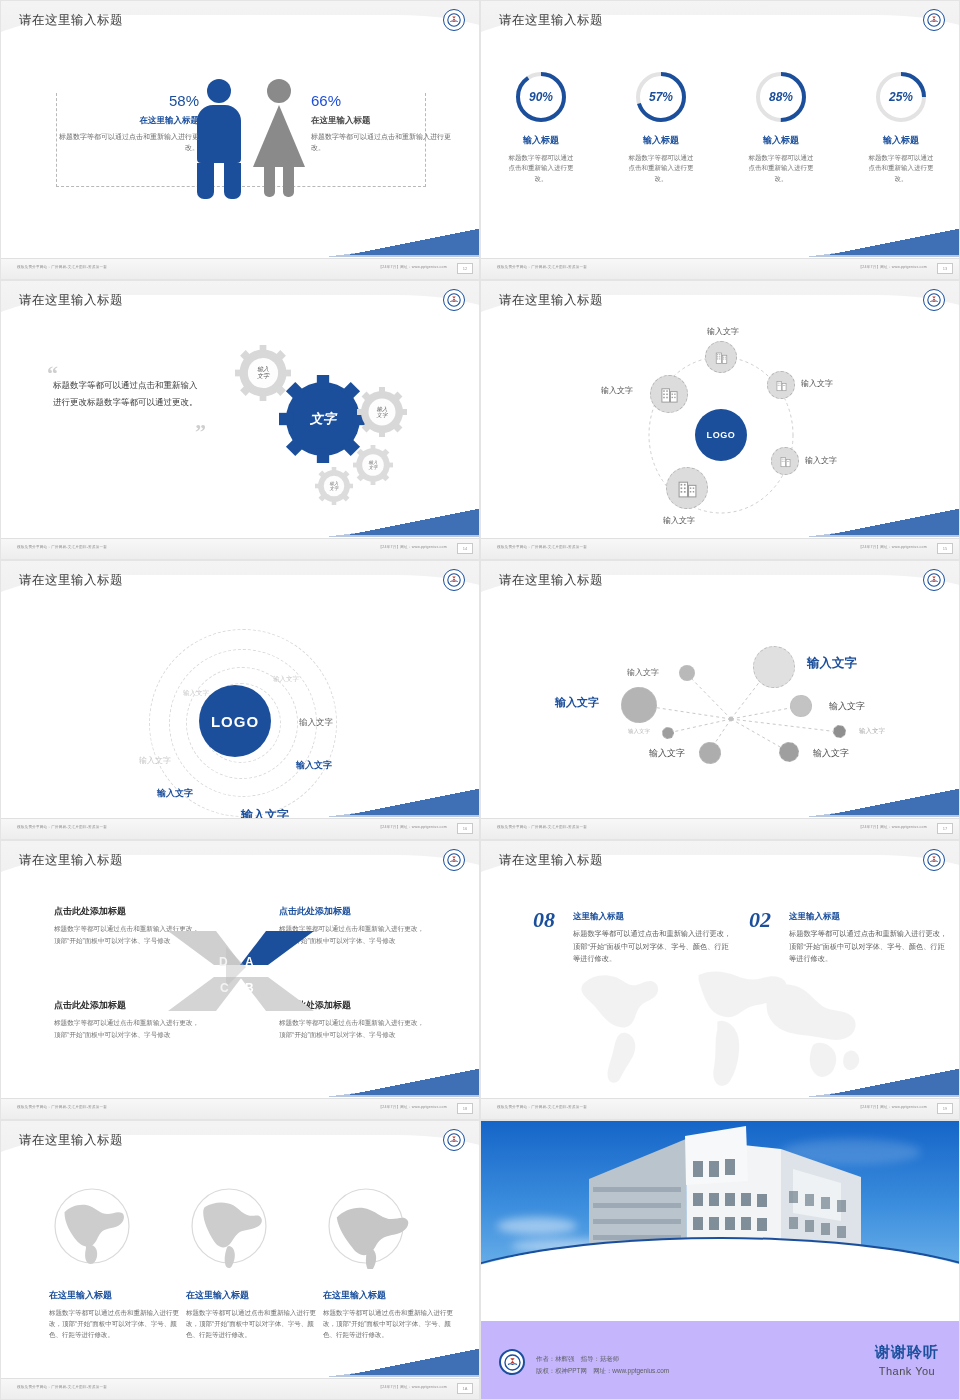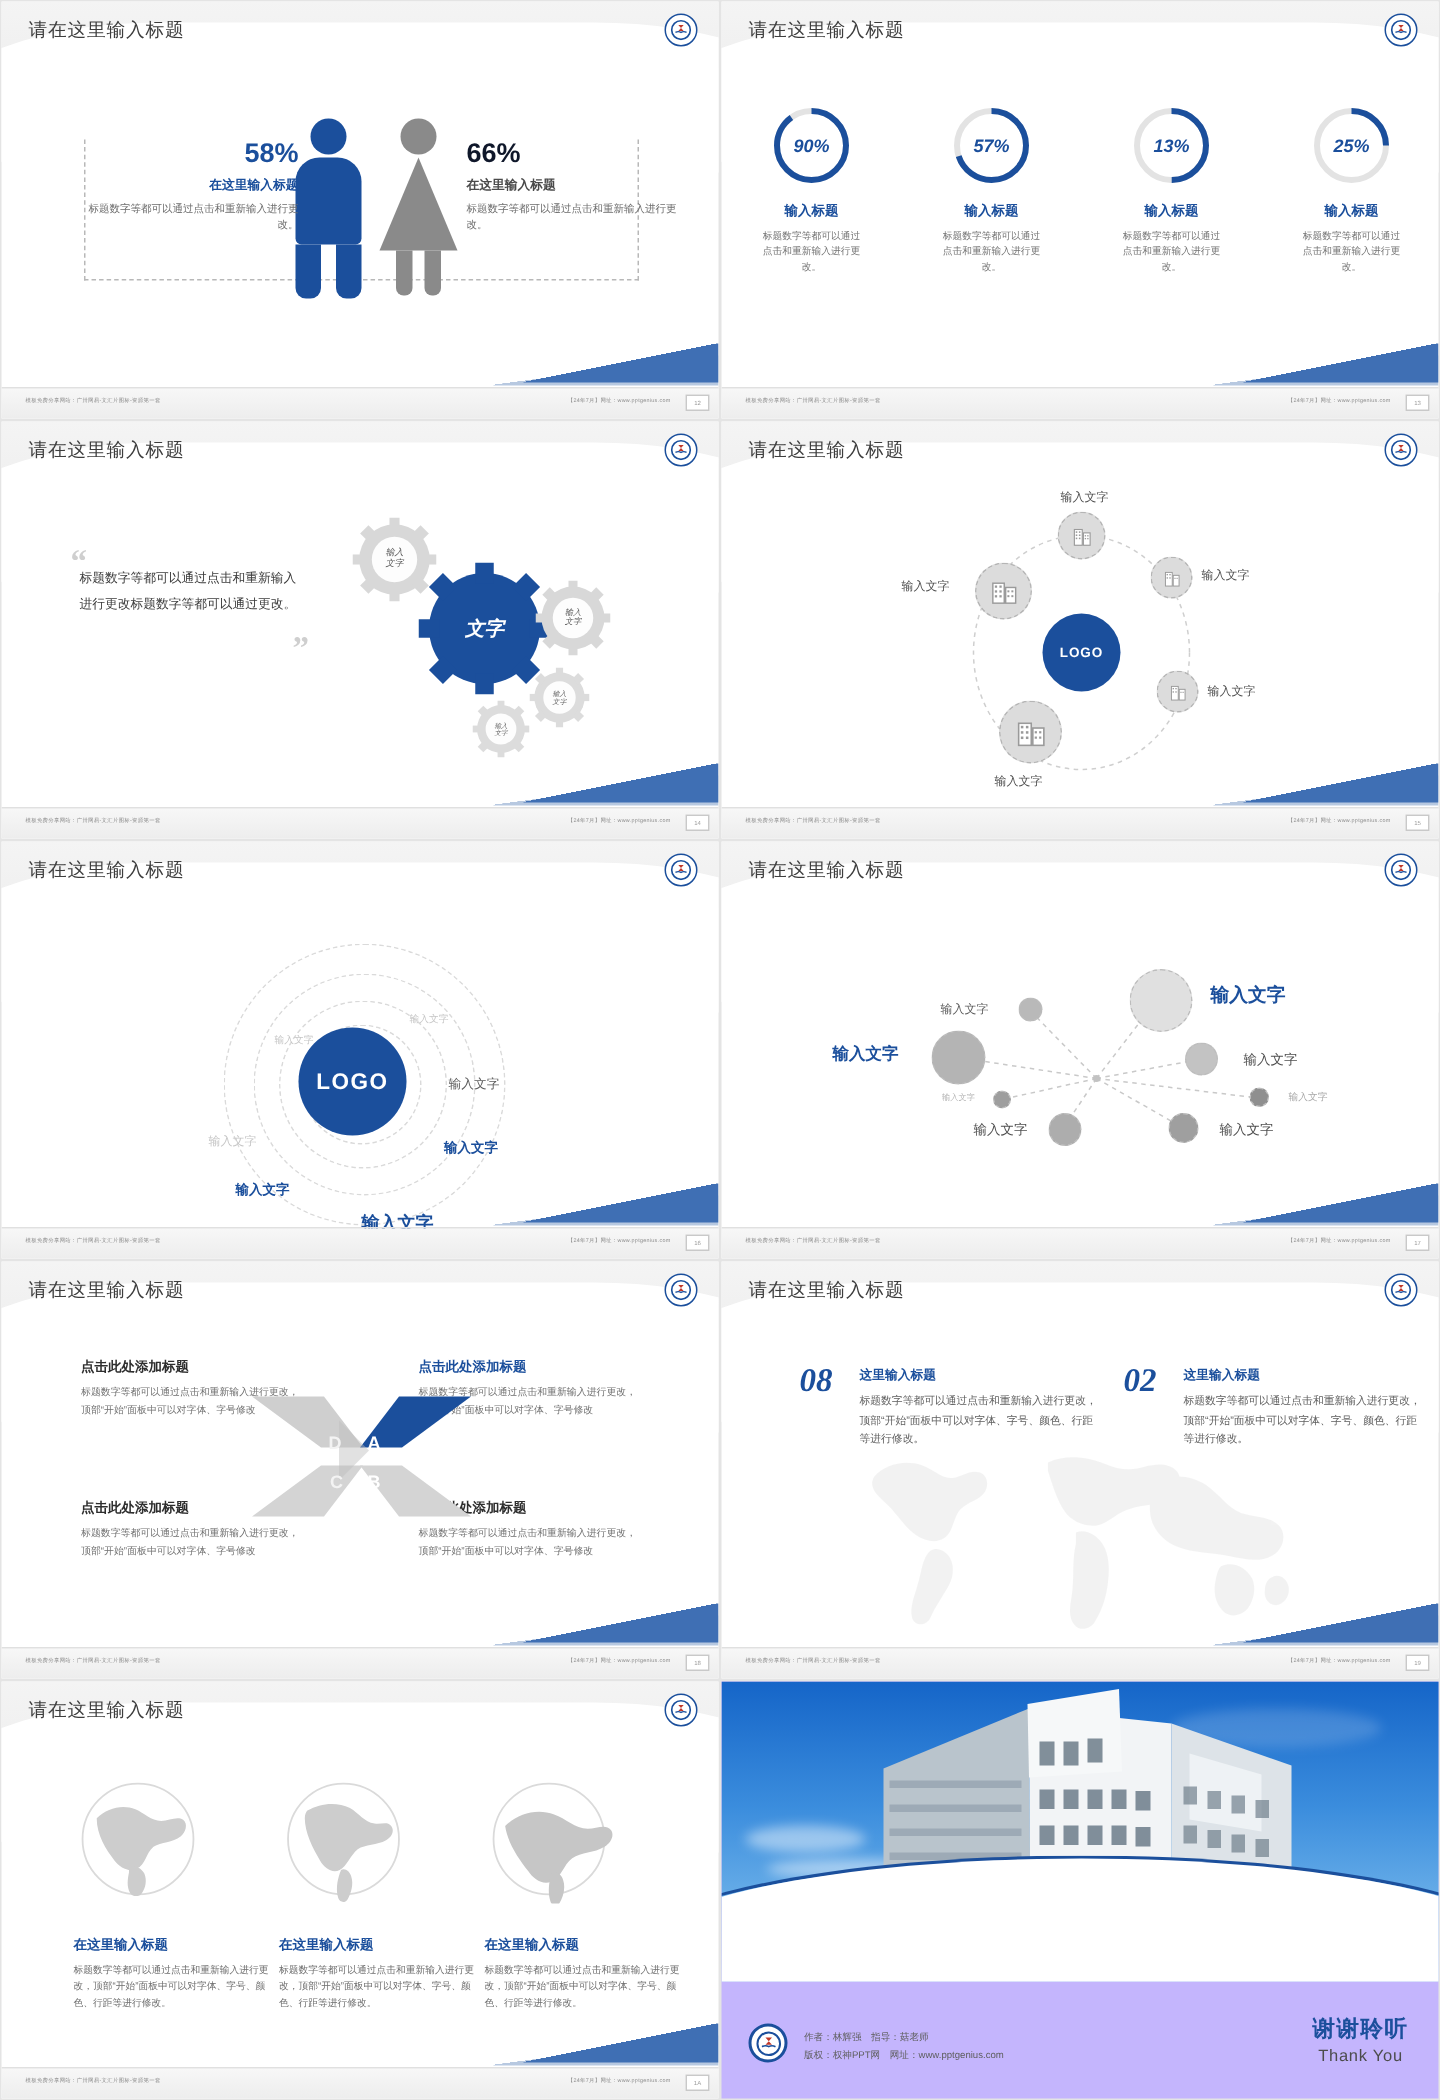--- a/index.html
+++ b/index.html
@@ -105,23 +105,23 @@
   .fig-body-f{
     width:0;height:0;margin:2px auto 0;
     border-left:26px solid transparent;border-right:26px solid transparent;
     border-bottom:62px solid #8a8a8a;
   }
   .fig-legs-f{ width:30px; margin:0 auto; display:flex; justify-content:space-between;}
   .fig-legs-f span{ width:11px;height:30px;background:#8a8a8a;border-radius:0 0 5px 5px;}
   .stat{ position:absolute; top:28px; width:140px; }
   .stat.left{ left:58px; text-align:right; }
   .stat.right{ left:310px; text-align:left; }
-  .stat .pct{ font-size:18px; font-weight:bold; line-height:1; }
+  .stat .pct{ font-size:15px; font-weight:normal; line-height:1; }
   .stat.left .pct{ color:#1b4f9c; }
-  .stat.right .pct{ color:#0f172a; }
+  .stat.right .pct{ color:#1d4ed8; }
   .stat .sub{ font-size:8.5px; font-weight:bold; margin-top:7px; color:#1b4f9c; }
   .stat.right .sub{ color:#4a4a4a; }
   .stat .desc{ font-size:7px; color:#6e6e6e; line-height:1.55; margin-top:5px; }
 
   
   .donuts{ position:absolute; left:0; top:22px; width:480px; display:flex; }
   .donut-col{ flex:1; text-align:center; }
   .donut{ width:56px;height:56px;margin:0 auto; position:relative;font-style:italic; }
   .donut svg{ display:block; transform:rotate(-90deg); }
   .donut .dv{
@@ -322,21 +322,21 @@
           </div>
           <div class="donut-t">输入标题</div>
           <div class="donut-d">标题数字等都可以通过点击和重新输入进行更改。</div>
         </div>
         <div class="donut-col">
           <div class="donut">
             <svg width="56" height="56" viewBox="0 0 56 56">
               <circle cx="28" cy="28" r="23" fill="none" stroke="#e3e3e3" stroke-width="4"></circle>
               <circle cx="28" cy="28" r="23" fill="none" stroke="#1b4f9c" stroke-width="4" stroke-dasharray="72 72.5"></circle>
             </svg>
-            <div class="dv">13%</div>
+            <div class="dv">88%</div>
           </div>
           <div class="donut-t">输入标题</div>
           <div class="donut-d">标题数字等都可以通过点击和重新输入进行更改。</div>
         </div>
         <div class="donut-col">
           <div class="donut">
             <svg width="56" height="56" viewBox="0 0 56 56">
               <circle cx="28" cy="28" r="23" fill="none" stroke="#e3e3e3" stroke-width="4"></circle>
               <circle cx="28" cy="28" r="23" fill="none" stroke="#1b4f9c" stroke-width="4" stroke-dasharray="36 108.5"></circle>
             </svg>

